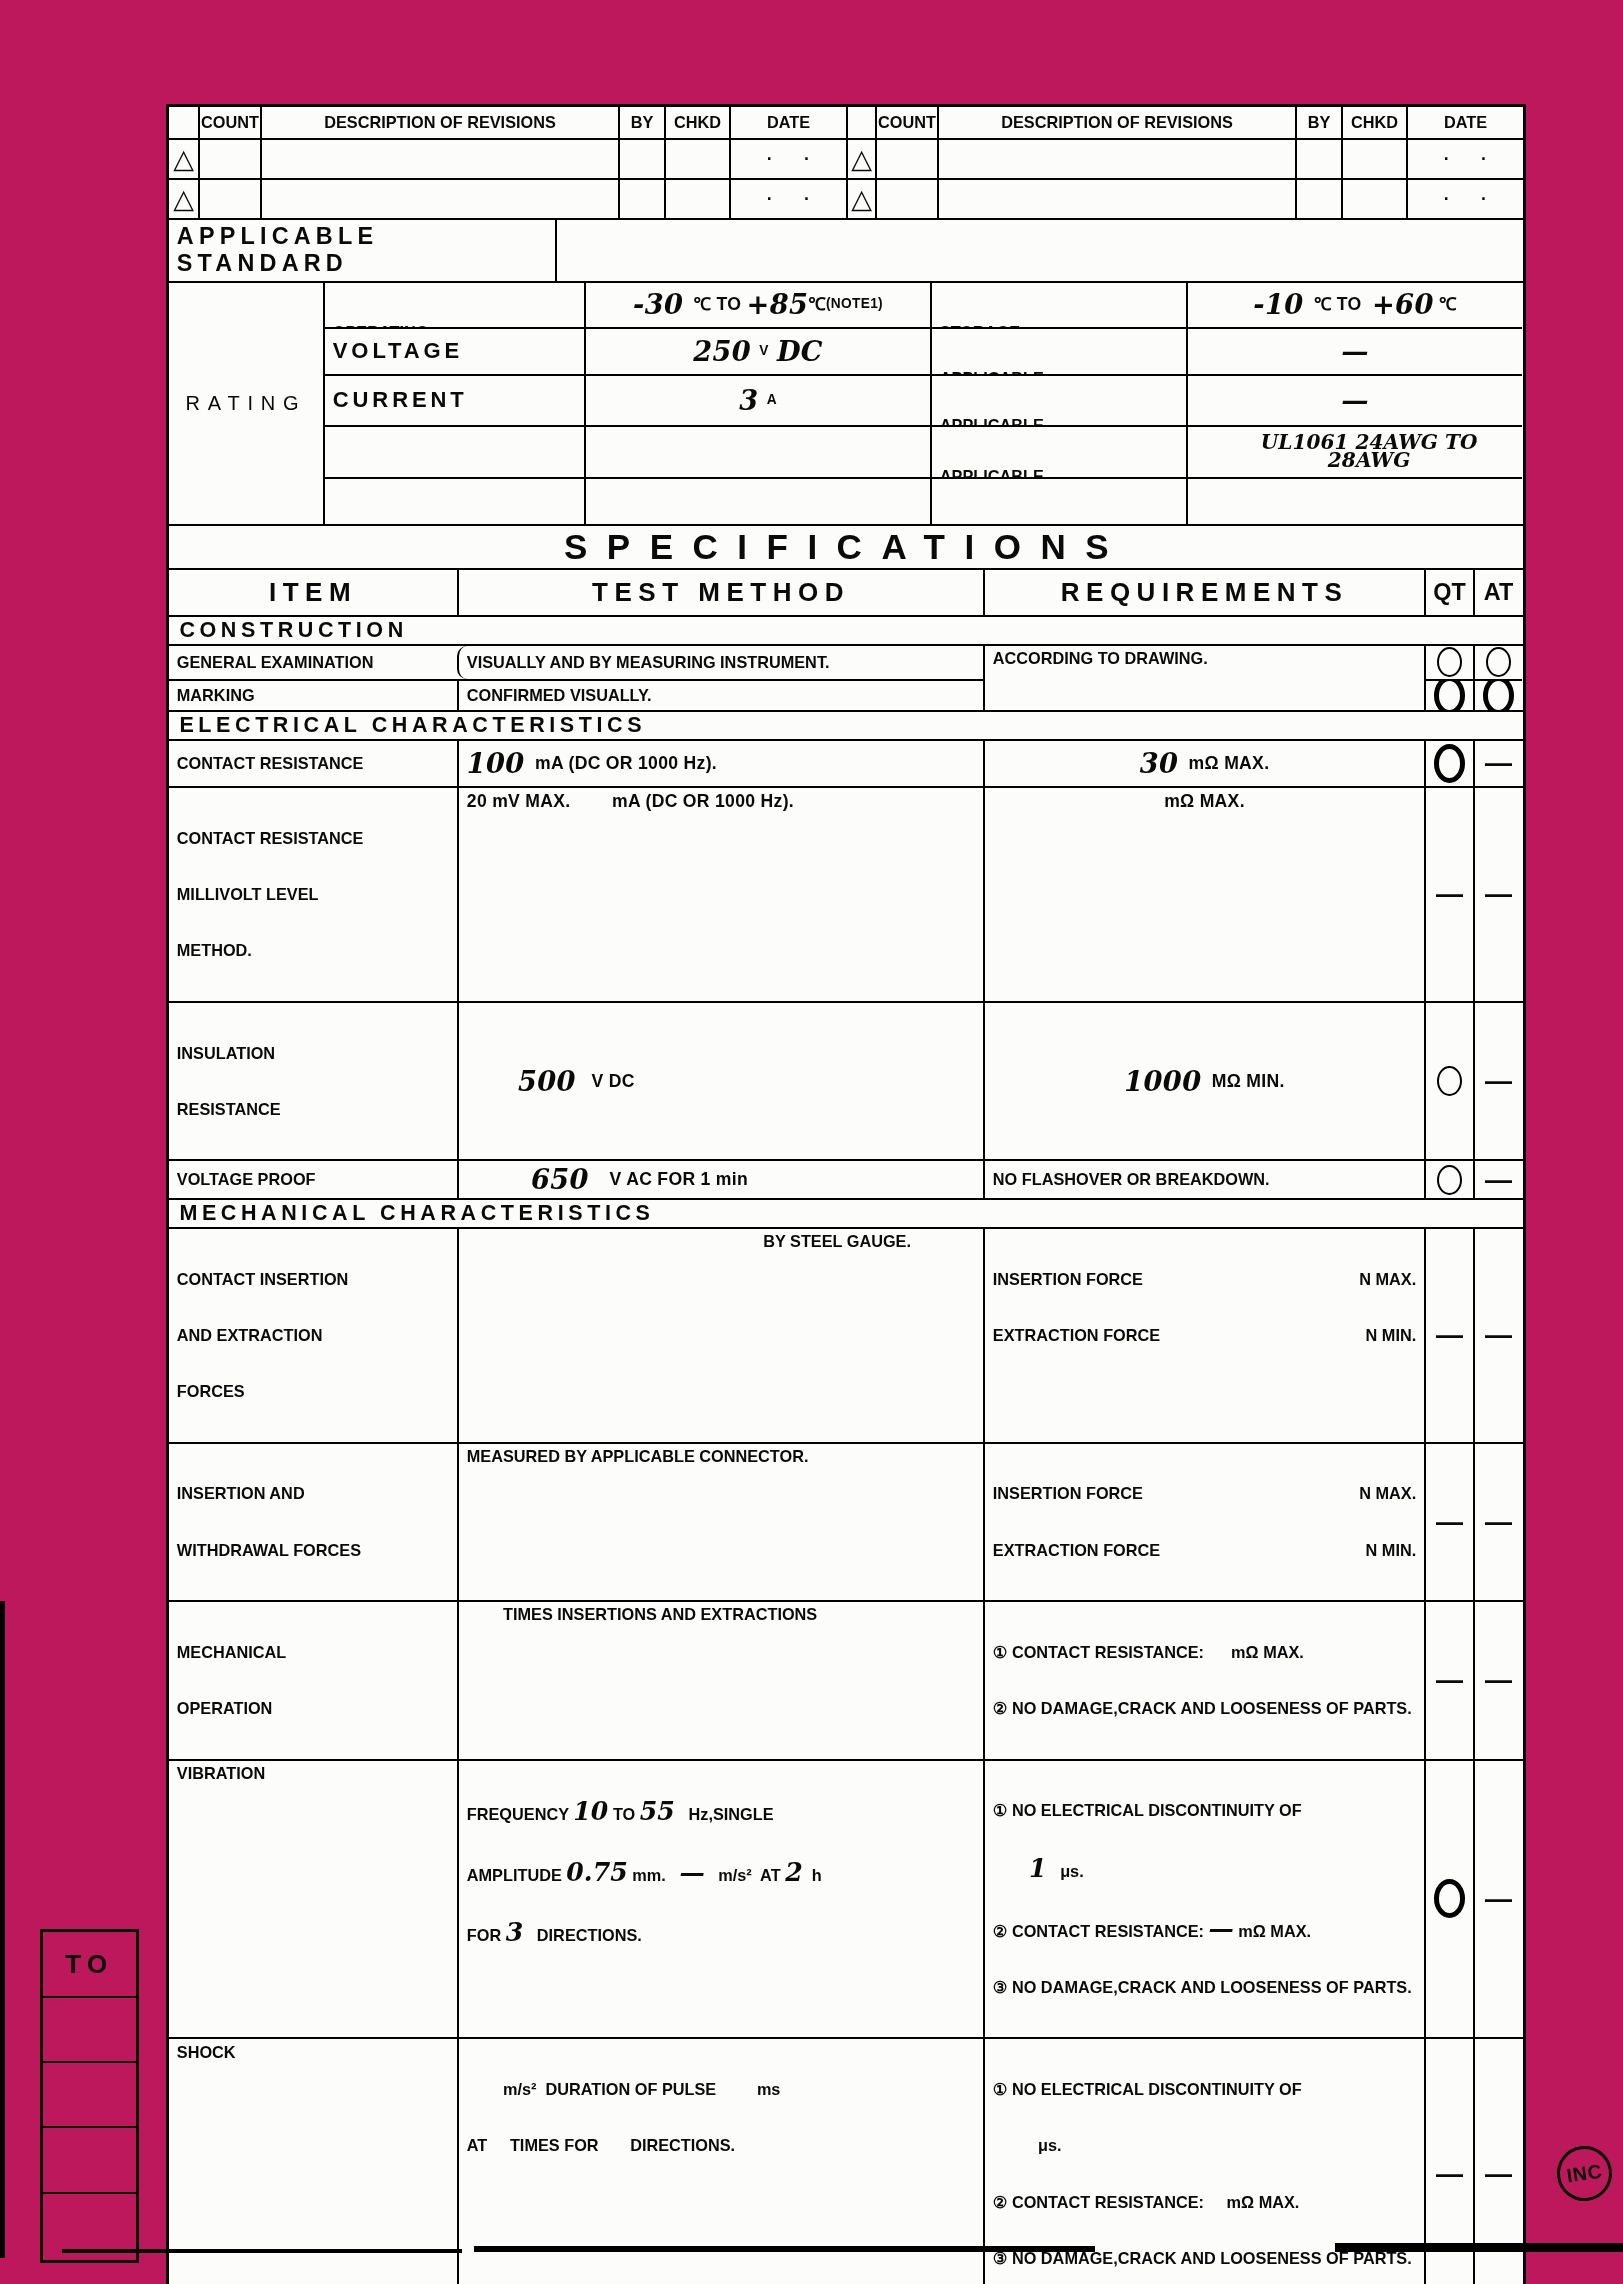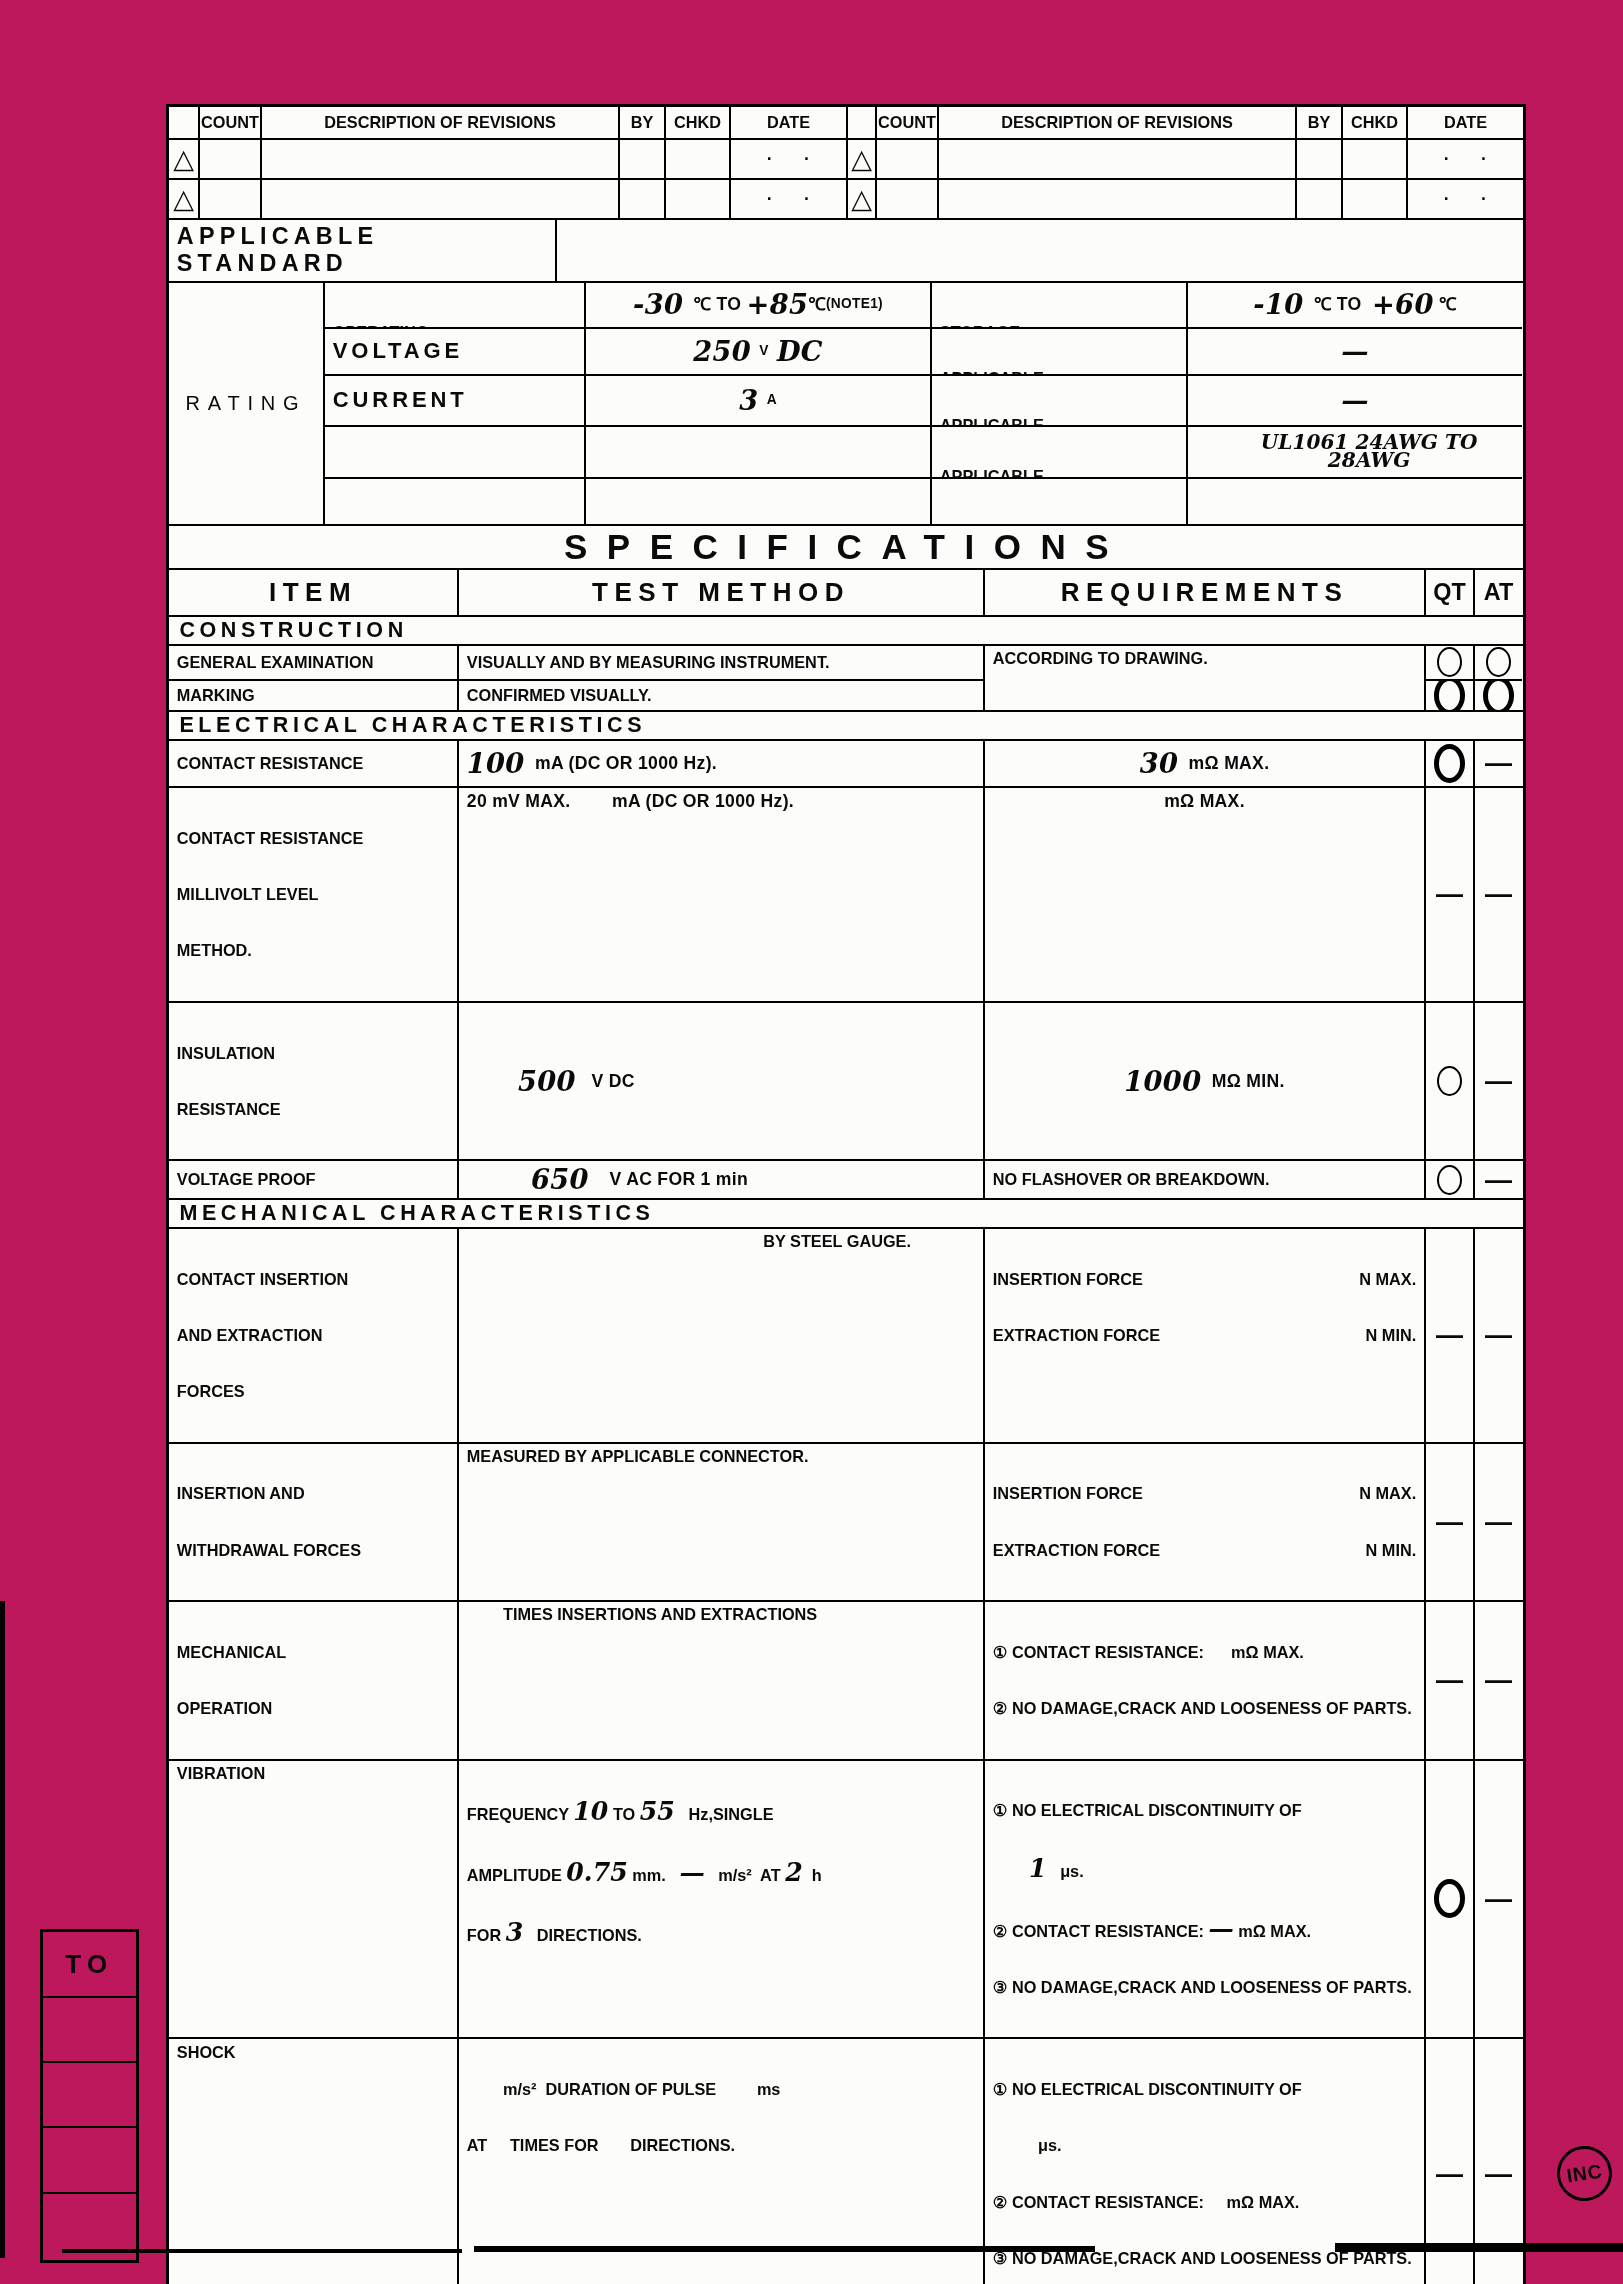--- a/index.html
+++ b/index.html
@@ -148,21 +148,21 @@
         <div class="c ctr hdr">ITEM</div>
         <div class="c bl ctr hdr">TEST METHOD</div>
         <div class="c bl ctr hdr">REQUIREMENTS</div>
         <div class="c bl ctr" style="font-size:23.4px;font-weight:700;">QT</div>
         <div class="c bl ctr" style="font-size:23.4px;font-weight:700;">AT</div>
       </div>
 
       <div class="r sec" style="min-height:29px">CONSTRUCTION</div>
       <div class="r cols-spec" style="grid-template-rows:33px 31px;">
         <div class="c small-lbl vctr" style="grid-row:1;grid-column:1;">GENERAL EXAMINATION</div>
-        <div class="c bl small-lbl vctr" style="grid-row:1;grid-column:2;"><span>VISUALLY AND BY MEASURING INSTRUMENT.</span></div>
+        <div class="c bl small-lbl vctr" style="grid-row:1;grid-column:2;border-radius:10px;"><span>VISUALLY AND BY MEASURING INSTRUMENT.</span></div>
         <div class="c bl small-lbl" style="grid-row:1/3;grid-column:3;"><span>ACCORDING TO DRAWING.</span></div>
         <div class="c bl ctr" style="grid-row:1;grid-column:4;"><span class="mk"></span></div>
         <div class="c bl ctr" style="grid-row:1;grid-column:5;"><span class="mk"></span></div>
         <div class="c bt small-lbl vctr" style="grid-row:2;grid-column:1;">MARKING</div>
         <div class="c bl bt small-lbl vctr" style="grid-row:2;grid-column:2;"><span>CONFIRMED VISUALLY.</span></div>
         <div class="c bl bt ctr" style="grid-row:2;grid-column:4;"><span class="mk bold"></span></div>
         <div class="c bl bt ctr" style="grid-row:2;grid-column:5;"><span class="mk bold"></span></div>
       </div>
 
       <div class="r sec" style="min-height:29px">ELECTRICAL CHARACTERISTICS</div>

